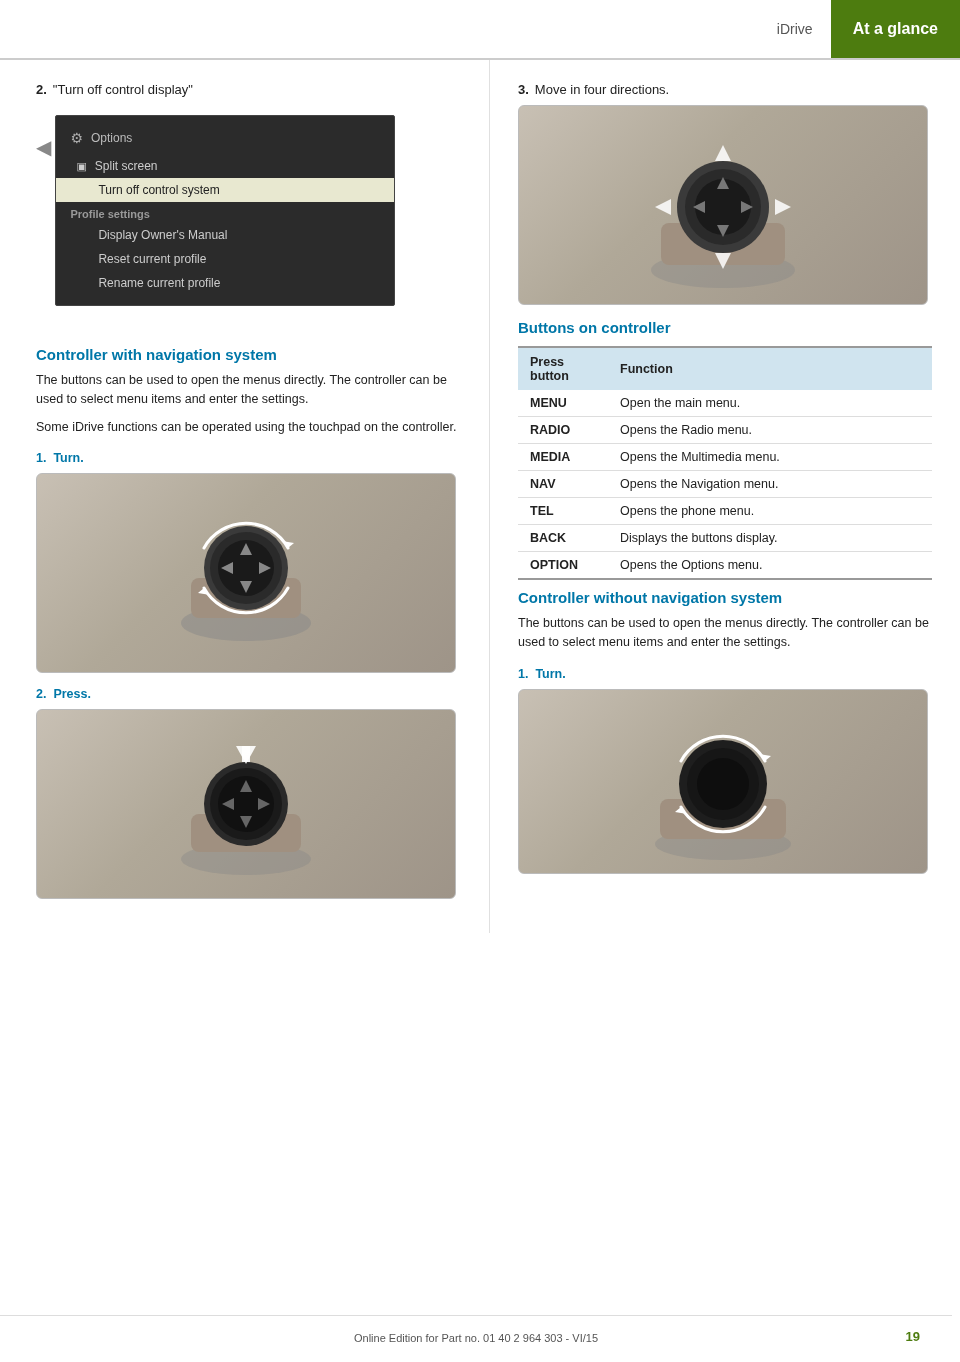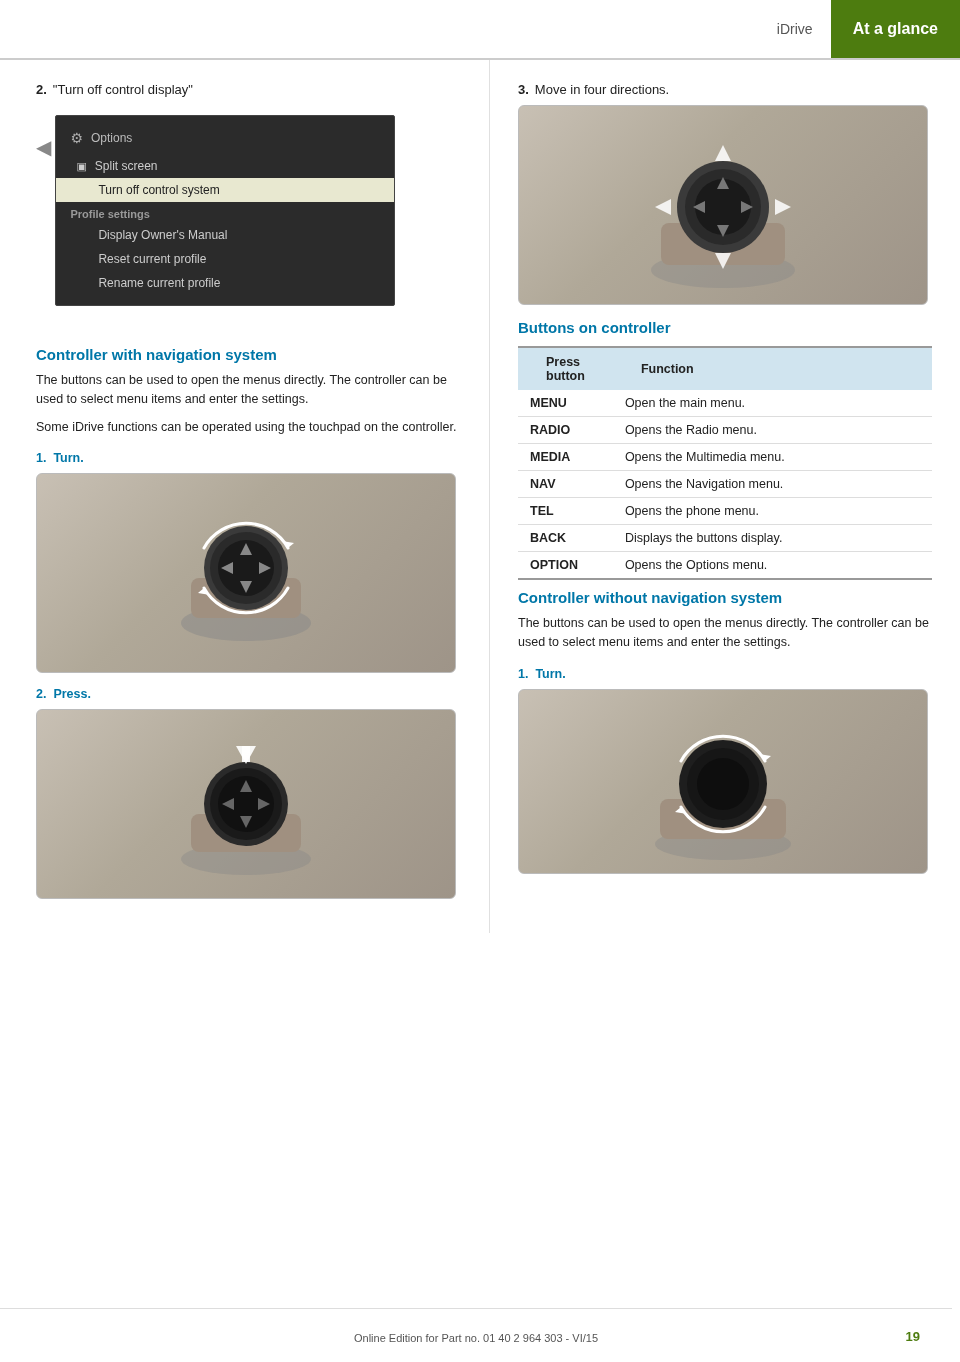--- a/index.html
+++ b/index.html
@@ -161,21 +161,21 @@
     .buttons-table {
       width: 100%;
       border-collapse: collapse;
       margin-top: 10px;
       font-size: 12.5px;
     }
     .buttons-table thead tr {
       background: #d0e4ef;
     }
     .buttons-table thead th {
-      padding: 7px 28px;
+      padding: 7px 12px;
       text-align: left;
       font-weight: bold;
       font-size: 12.5px;
       color: #222;
     }
     .buttons-table tbody tr {
       border-bottom: 1px solid #ddd;
     }
     .buttons-table tbody tr:last-child {
       border-bottom: 2px solid #999;
@@ -225,21 +225,21 @@
       position: absolute;
       bottom: 18px;
       left: 0;
       right: 8px;
       display: flex;
       justify-content: center;
       align-items: center;
       font-size: 11px;
       color: #555;
       border-top: 1px solid #ddd;
-      padding-top: 23px;
+      padding-top: 16px;
     }
     .page-number {
       position: absolute;
       bottom: 18px;
       right: 36px;
       font-size: 13px;
       font-weight: bold;
       color: #4d7c0f;
       background: #fff;
       padding: 0 4px;

